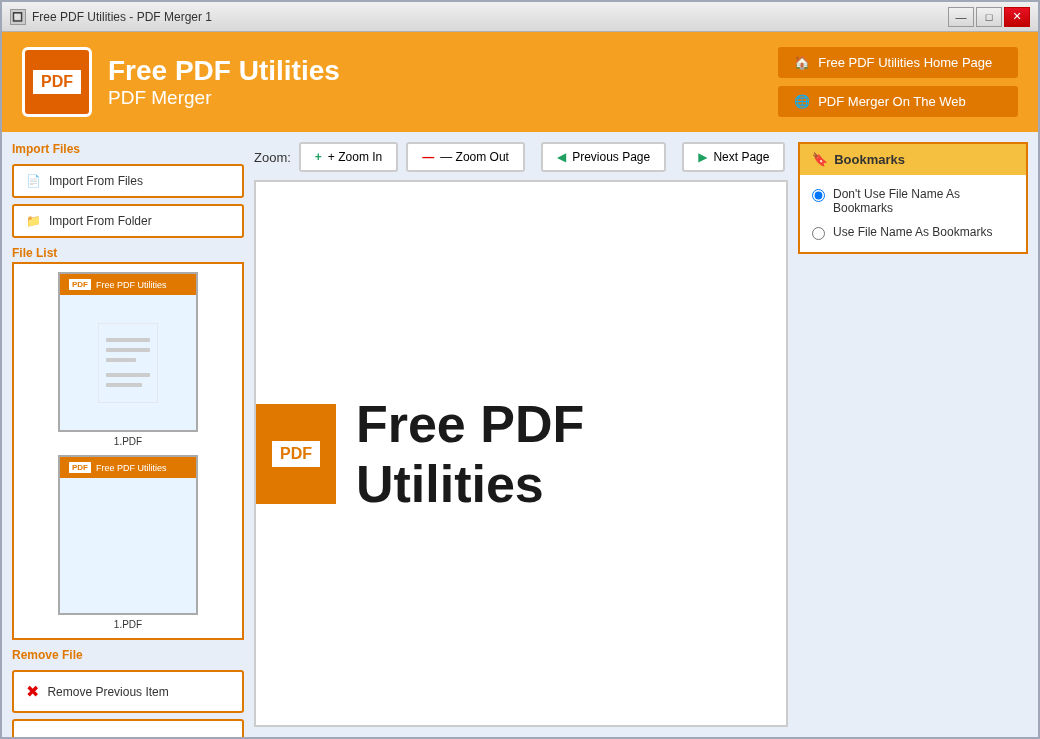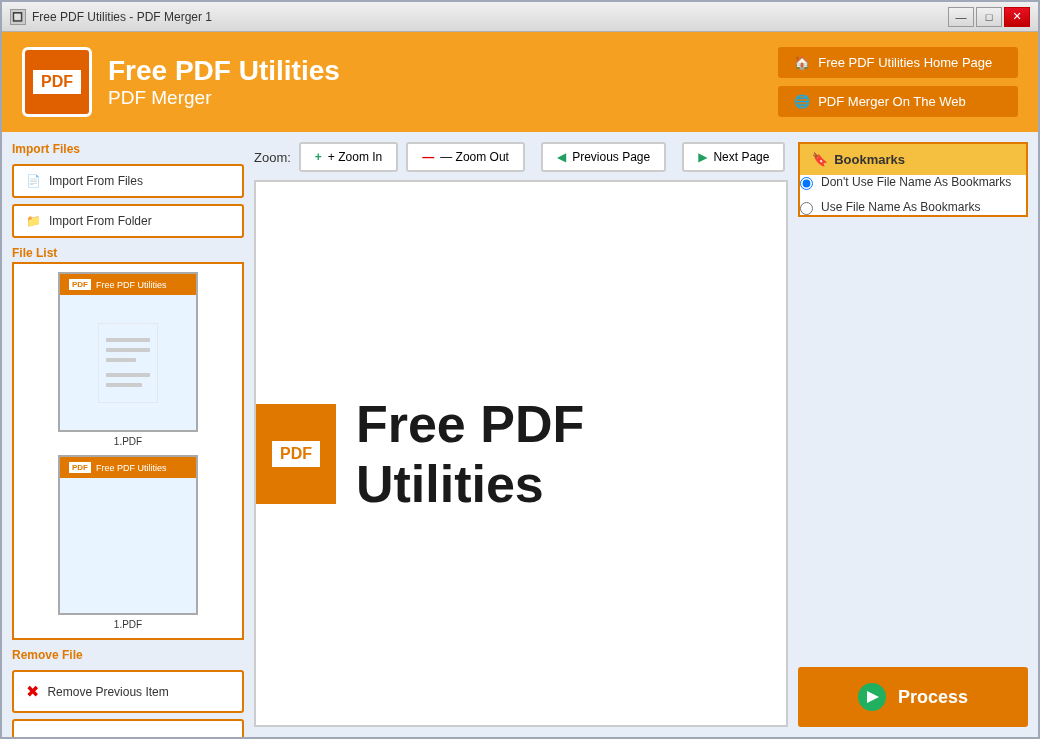--- a/index.html
+++ b/index.html
@@ -387,20 +387,21 @@
       padding: 8px 12px;
       font-size: 13px;
       font-weight: 600;
       color: #333;
       display: flex;
       align-items: center;
       gap: 6px;
     }
 
     .bookmarks-content {
+      padding: 12px;
       display: flex;
       flex-direction: column;
       gap: 10px;
     }
 
     .radio-option {
       display: flex;
       align-items: flex-start;
       gap: 8px;
       font-size: 12px;
@@ -611,23 +612,17 @@
                 <span>Don't Use File Name As Bookmarks</span>
               </label>
               <label class="radio-option">
                 <input type="radio" name="bookmarks" style="">
                 <span>Use File Name As Bookmarks</span>
               </label>
             </div>
           </div>
         </div>
 
-        <button class="process-btn">
-          <div class="play-icon">
-            <div class="play-triangle"></div>
-          </div>
-          <span>Process</span>
-        </button>
       </div>
     </div>
 
   </div>
 </div>
 
 </body></html>

